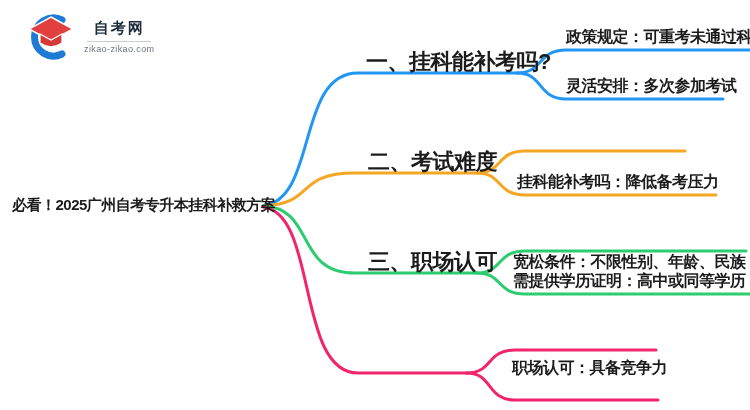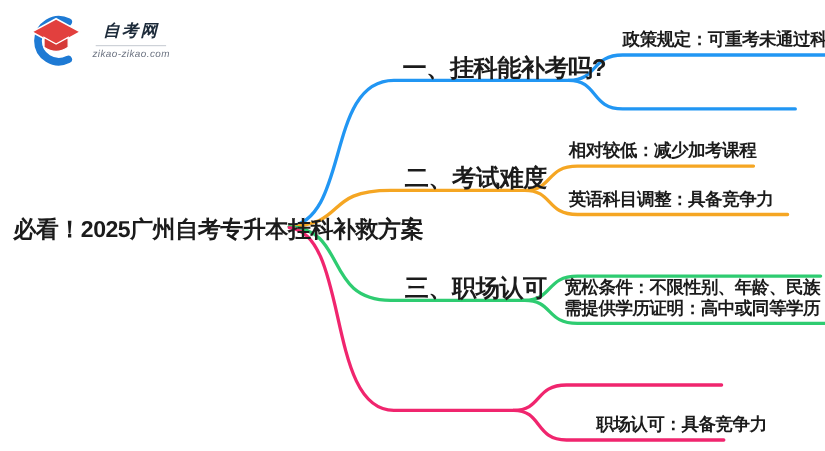--- a/index.html
+++ b/index.html
@@ -7,39 +7,39 @@
     width:750px;height:410px;position:relative;overflow:hidden;
     background:#ffffff;
     font-family:"Liberation Sans","DejaVu Sans",sans-serif;
   }
   .canvas{position:absolute;left:0;top:0;width:750px;height:410px;}
   svg.lines{position:absolute;left:0;top:0;}
   .label{
     position:absolute;white-space:nowrap;color:#1b1b1b;
     font-weight:700;letter-spacing:-0.5px;line-height:1.25;
   }
-  .root-label{left:12px;top:196px;font-size:21px;letter-spacing:-0.5px;text-align:right;}
+  .root-label{left:12px;top:196px;font-size:15px;letter-spacing:-0.5px;text-align:right;}
   .branch-label{font-size:22px;}
   .child-label{font-size:16px;font-weight:700;}
   
   .b1{left:366px;top:48px;}
   .b2{left:368px;top:148px;}
   .b3{left:368px;top:248px;}
   .b4{left:368px;top:348px;}
   
   .b1c1{left:566px;top:27px;}
   .b1c2{left:566px;top:76px;}
   .b2c1{left:517px;top:128px;}
   .b2c2{left:517px;top:172px;}
   .b3c1{left:513px;top:228px;margin-top:24px;}
   .b3c2{left:513px;top:271px;}
   .b4c1{left:512px;top:327px;}
-  .b4c2{left:512px;top:377px;margin-left:30px;}
+  .b4c2{left:512px;top:358px;}
   
-  .logo{position:absolute;left:24px;top:10px;display:flex;align-items:center;gap:8px;font-style:italic;}
+  .logo{position:absolute;left:24px;top:10px;display:flex;align-items:center;gap:8px;}
   .logo-text{display:flex;flex-direction:column;align-items:center;}
   .site-name{font-size:15px;font-weight:700;color:#1d2b3a;letter-spacing:2px;}
   .logo-divider{width:64px;height:1px;background:#c9ced4;margin:3px 0 2px 0;}
   .site-url{font-size:9px;color:#6b7280;letter-spacing:0.4px;}
 </style>
 </head>
 <body>
 
 <div class="canvas">
 
@@ -76,24 +76,24 @@
       <div class="site-name">自考网</div>
       <div class="logo-divider"></div>
       <div class="site-url">zikao-zikao.com</div>
     </div>
   </div>
 
   <div class="label root-label">必看！2025广州自考专升本挂科补救方案</div>
 
   <div class="label branch-label b1">一、挂科能补考吗?</div>
   <div class="label child-label b1c1">政策规定：可重考未通过科目</div>
+  <div class="label child-label b1c2">灵活安排：多次参加考试</div>
 
   <div class="label branch-label b2">二、考试难度</div>
-  <div class="label child-label b2c1">相对较低：减少加考课程</div>
-  <div class="label child-label b2c2">英语科目调整：具备竞争力</div>
+  <div class="label child-label b2c2">挂科能补考吗：降低备考压力</div>
 
   <div class="label branch-label b3">三、职场认可</div>
   <div class="label child-label b3c1">宽松条件：不限性别、年龄、民族</div>
   <div class="label child-label b3c2">需提供学历证明：高中或同等学历</div>
 
   <div class="label child-label b4c2">职场认可：具备竞争力</div>
 
 </div>
 
 </body></html>

